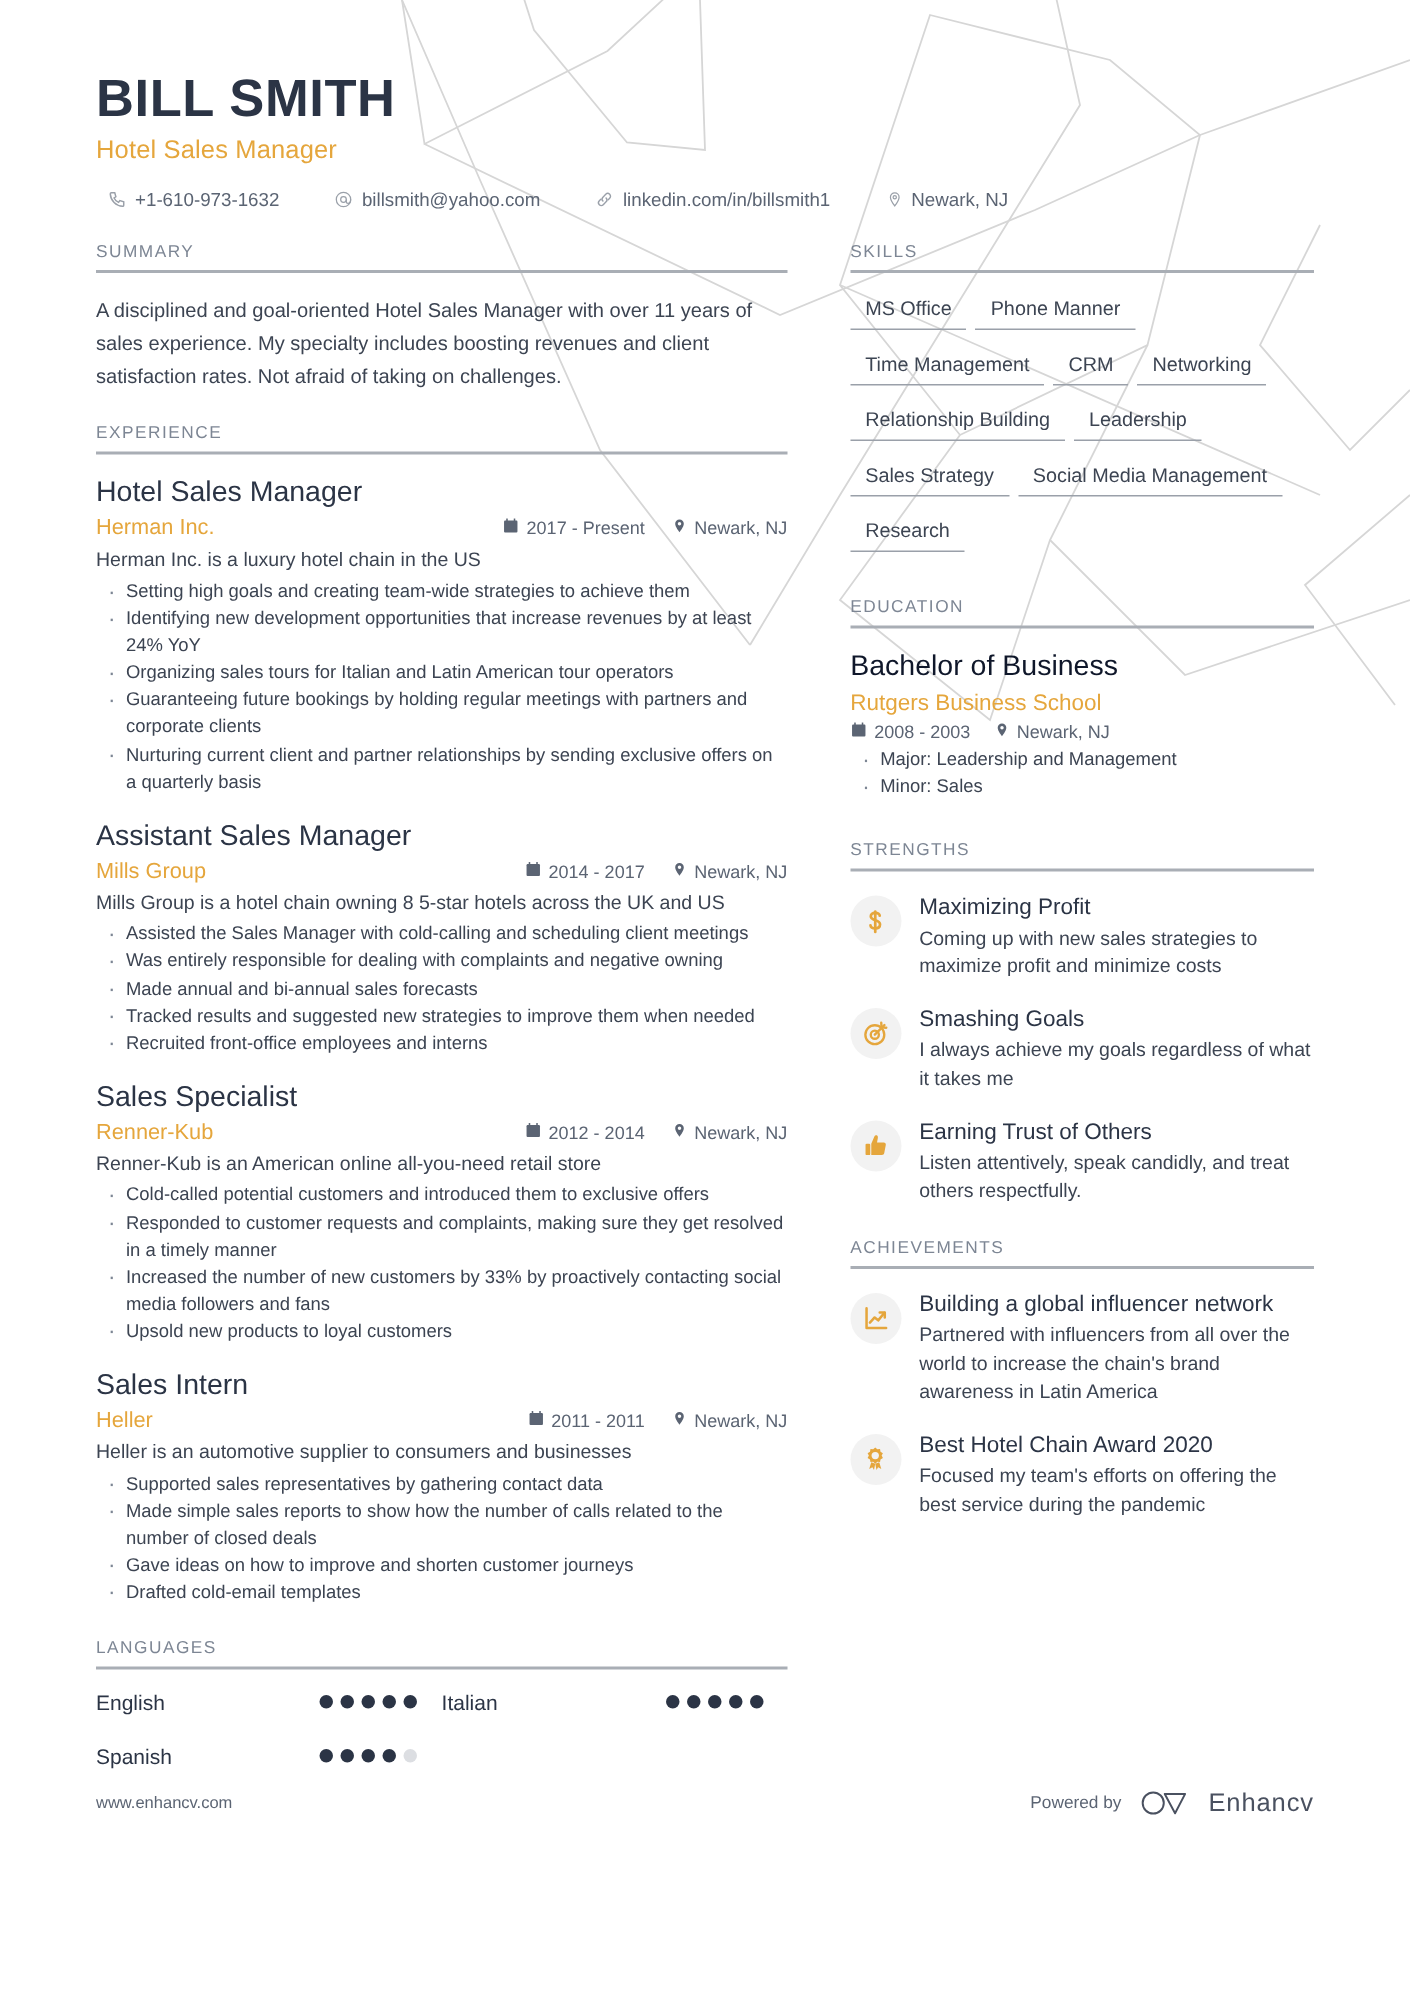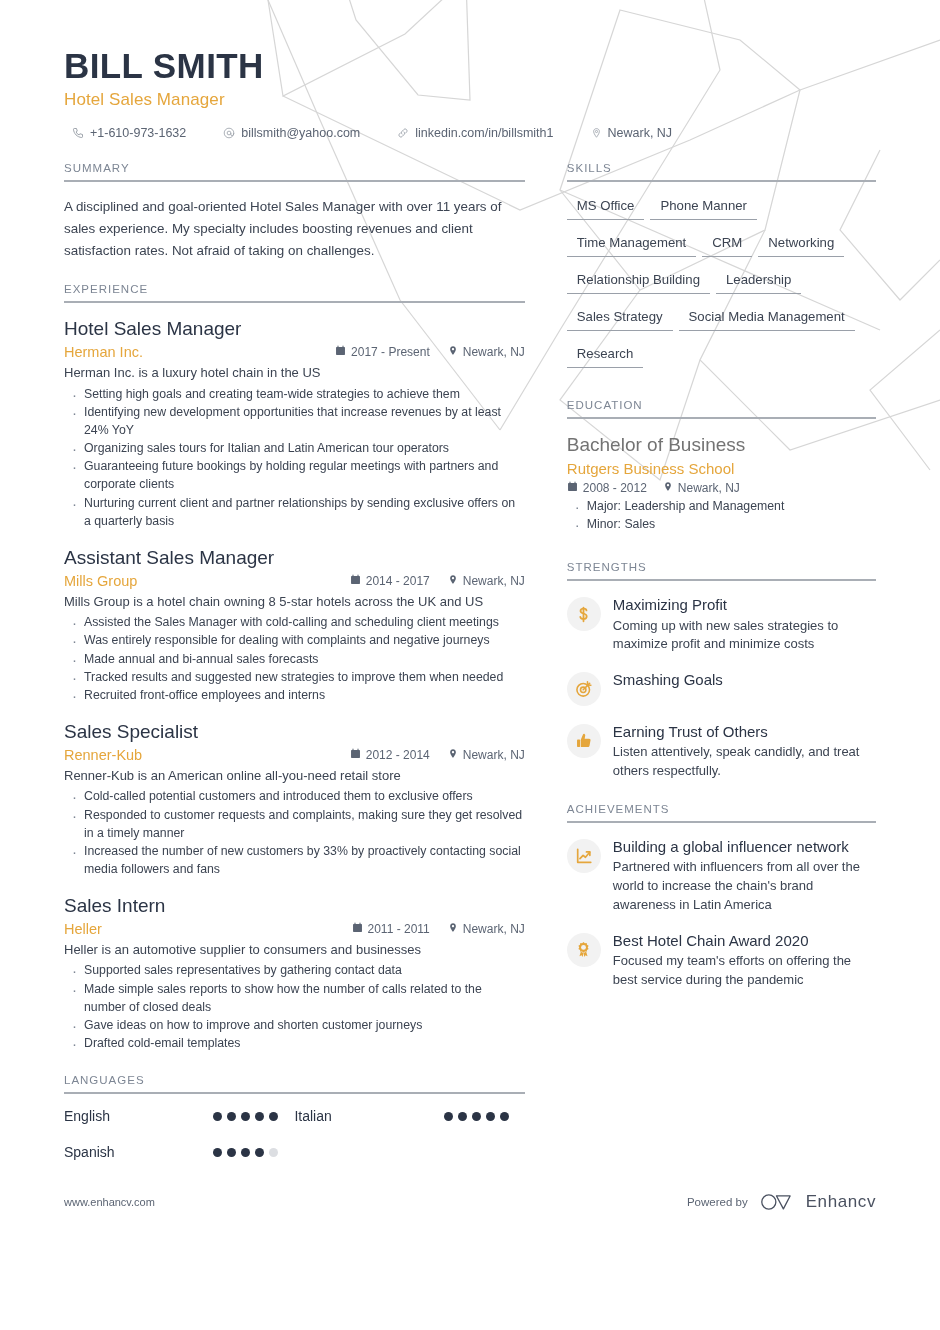--- a/index.html
+++ b/index.html
@@ -157,21 +157,21 @@
   .skill {
     font-size: 13.2px;
     color: #3c4452;
     border-bottom: 1.5px solid #9aa0a9;
     padding: 2px 10px 6px 10px;
     margin: 0 6px 13px 0;
     white-space: nowrap;
   }
 
   
-  .edu-degree { font-size: 19px; color: #737373; line-height: 1.3; }
+  .edu-degree { font-size: 19px; color: #0f172a; line-height: 1.3; }
   .edu-school { font-size: 15px; color: #e5a63c; margin-top: 2px; }
   .edu-meta {
     display: flex;
     align-items: center;
     gap: 16px;
     font-size: 12px;
     color: #5b6473;
     margin-top: 4px;
     margin-bottom: 2px;
   }
@@ -346,21 +346,21 @@
                   <svg width="10" height="11" viewBox="0 0 16 16" fill="#5b6473">
                       <path d="M8 1.2 C5.4 1.2 3.4 3.2 3.4 5.8 C3.4 9.2 8 14.8 8 14.8 C8 14.8 12.6 9.2 12.6 5.8 C12.6 3.2 10.6 1.2 8 1.2 Z M8 7.6 C7 7.6 6.2 6.8 6.2 5.8 C6.2 4.8 7 4 8 4 C9 4 9.8 4.8 9.8 5.8 C9.8 6.8 9 7.6 8 7.6 Z"></path>
                     </svg>
                   <span>Newark, NJ</span>
                 </span>
               </div>
             </div>
             <div class="job-desc">Mills Group is a hotel chain owning 8 5-star hotels across the UK and US</div>
             <ul class="bullets">
               <li>Assisted the Sales Manager with cold-calling and scheduling client meetings</li>
-              <li>Was entirely responsible for dealing with complaints and negative journeys</li>
+              <li>Was entirely responsible for dealing with complaints and negative owning</li>
               <li>Made annual and bi-annual sales forecasts</li>
               <li>Tracked results and suggested new strategies to improve them when needed</li>
               <li>Recruited front-office employees and interns</li>
             </ul>
           </div>
 
           <div class="job">
             <div class="job-role">Sales Specialist</div>
             <div class="job-meta-row">
               <div class="job-company">Renner-Kub</div>
@@ -379,20 +379,21 @@
                     </svg>
                   <span>Newark, NJ</span>
                 </span>
               </div>
             </div>
             <div class="job-desc">Renner-Kub is an American online all-you-need retail store</div>
             <ul class="bullets">
               <li>Cold-called potential customers and introduced them to exclusive offers</li>
               <li>Responded to customer requests and complaints, making sure they get resolved in a timely manner</li>
               <li>Increased the number of new customers by 33% by proactively contacting social media followers and fans</li>
+              <li>Upsold new products to loyal customers</li>
             </ul>
           </div>
 
           <div class="job">
             <div class="job-role">Sales Intern</div>
             <div class="job-meta-row">
               <div class="job-company">Heller</div>
               <div class="job-meta">
                 <span class="meta-chip">
                   <svg width="11" height="11" viewBox="0 0 16 16" fill="#5b6473">
@@ -484,21 +485,21 @@
           <div>
             <div class="edu-degree">Bachelor of Business</div>
             <div class="edu-school">Rutgers Business School</div>
             <div class="edu-meta">
               <span class="meta-chip">
                 <svg width="11" height="11" viewBox="0 0 16 16" fill="#5b6473">
                     <rect x="1.5" y="3" width="13" height="11.5" rx="1"></rect>
                     <rect x="3.6" y="1" width="1.5" height="3"></rect>
                     <rect x="10.9" y="1" width="1.5" height="3"></rect>
                   </svg>
-                <span>2008 - 2012</span>
+                <span>2008 - 2003</span>
               </span>
               <span class="meta-chip">
                 <svg width="10" height="11" viewBox="0 0 16 16" fill="#5b6473">
                     <path d="M8 1.2 C5.4 1.2 3.4 3.2 3.4 5.8 C3.4 9.2 8 14.8 8 14.8 C8 14.8 12.6 9.2 12.6 5.8 C12.6 3.2 10.6 1.2 8 1.2 Z M8 7.6 C7 7.6 6.2 6.8 6.2 5.8 C6.2 4.8 7 4 8 4 C9 4 9.8 4.8 9.8 5.8 C9.8 6.8 9 7.6 8 7.6 Z"></path>
                   </svg>
                 <span>Newark, NJ</span>
               </span>
             </div>
             <ul class="bullets">
               <li>Major: Leadership and Management</li>
@@ -528,20 +529,21 @@
             <div class="icon-circle">
               <svg width="18" height="18" viewBox="0 0 16 16" fill="none" stroke="#e5a63c" stroke-width="1.4">
                 <circle cx="7.3" cy="8.7" r="5.6"></circle>
                 <circle cx="7.3" cy="8.7" r="2.4"></circle>
                 <path d="M7.3 8.7 L13 3" stroke-linecap="round"></path>
                 <path d="M11.1 1.6 L11.3 4.4 L14.1 4.6" stroke-linecap="round" stroke-linejoin="round"></path>
               </svg>
             </div>
             <div class="entry-body">
               <div class="entry-title">Smashing Goals</div>
+              <div class="entry-desc">I always achieve my goals regardless of what it takes me</div>
             </div>
           </div>
 
           <div class="entry">
             <div class="icon-circle">
               <svg width="18" height="18" viewBox="0 0 16 16" fill="#e5a63c">
                 <path d="M5.2 6.6 L7.1 2.2 C7.3 1.6 8 1.4 8.5 1.7 C9 2 9.2 2.6 9.1 3.2 L8.6 5.9 L12.6 5.9 C13.4 5.9 14 6.6 13.8 7.4 L12.9 12.2 C12.8 12.9 12.2 13.4 11.5 13.4 L5.2 13.4 Z"></path>
                 <rect x="1.8" y="6.6" width="2.8" height="6.8" rx="0.7"></rect>
               </svg>
             </div>

